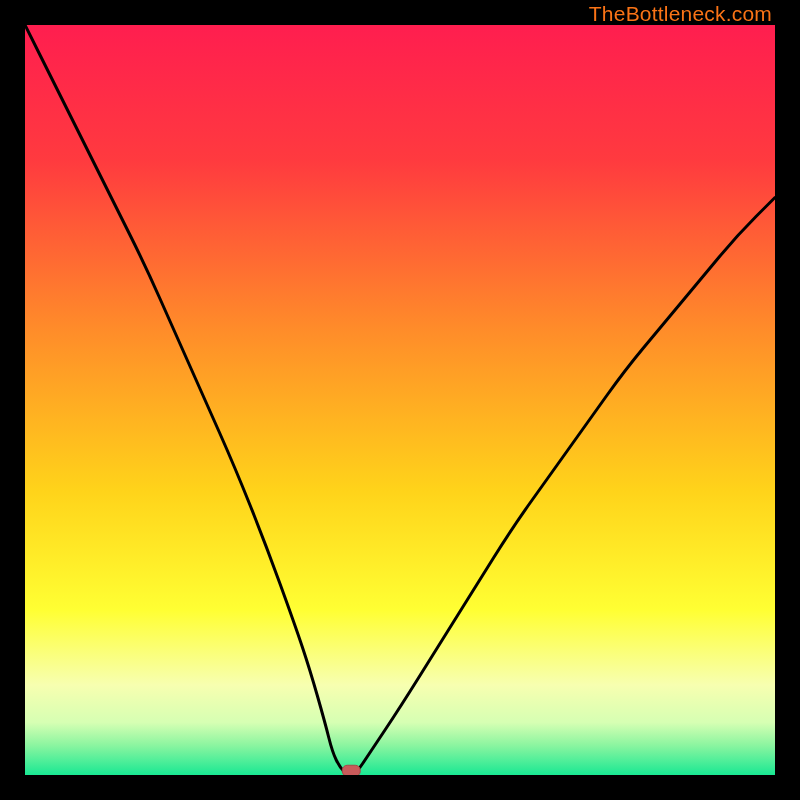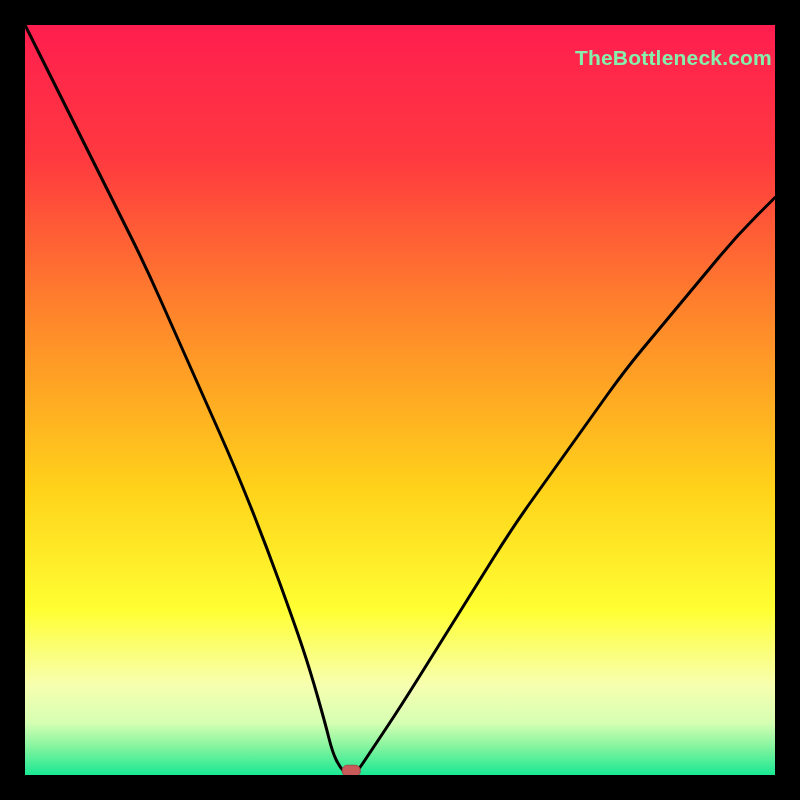--- a/index.html
+++ b/index.html
@@ -27,24 +27,23 @@
   }
   .gradient {
     position: absolute;
     inset: 0;
   }
   .watermark {
     position: absolute;
     top: 2px;
     right: 28px;
     font-size: 21px;
-    font-weight: 700;
-    color: #86efac;
+    font-weight: 400;
+    color: #f97316;
     letter-spacing: 0.2px;
-    margin-top: 44px;
   }
   svg {
     position: absolute;
     inset: 0;
   }
   .curve {
     fill: none;
     stroke: #000;
     stroke-width: 3;
     stroke-linecap: round;

